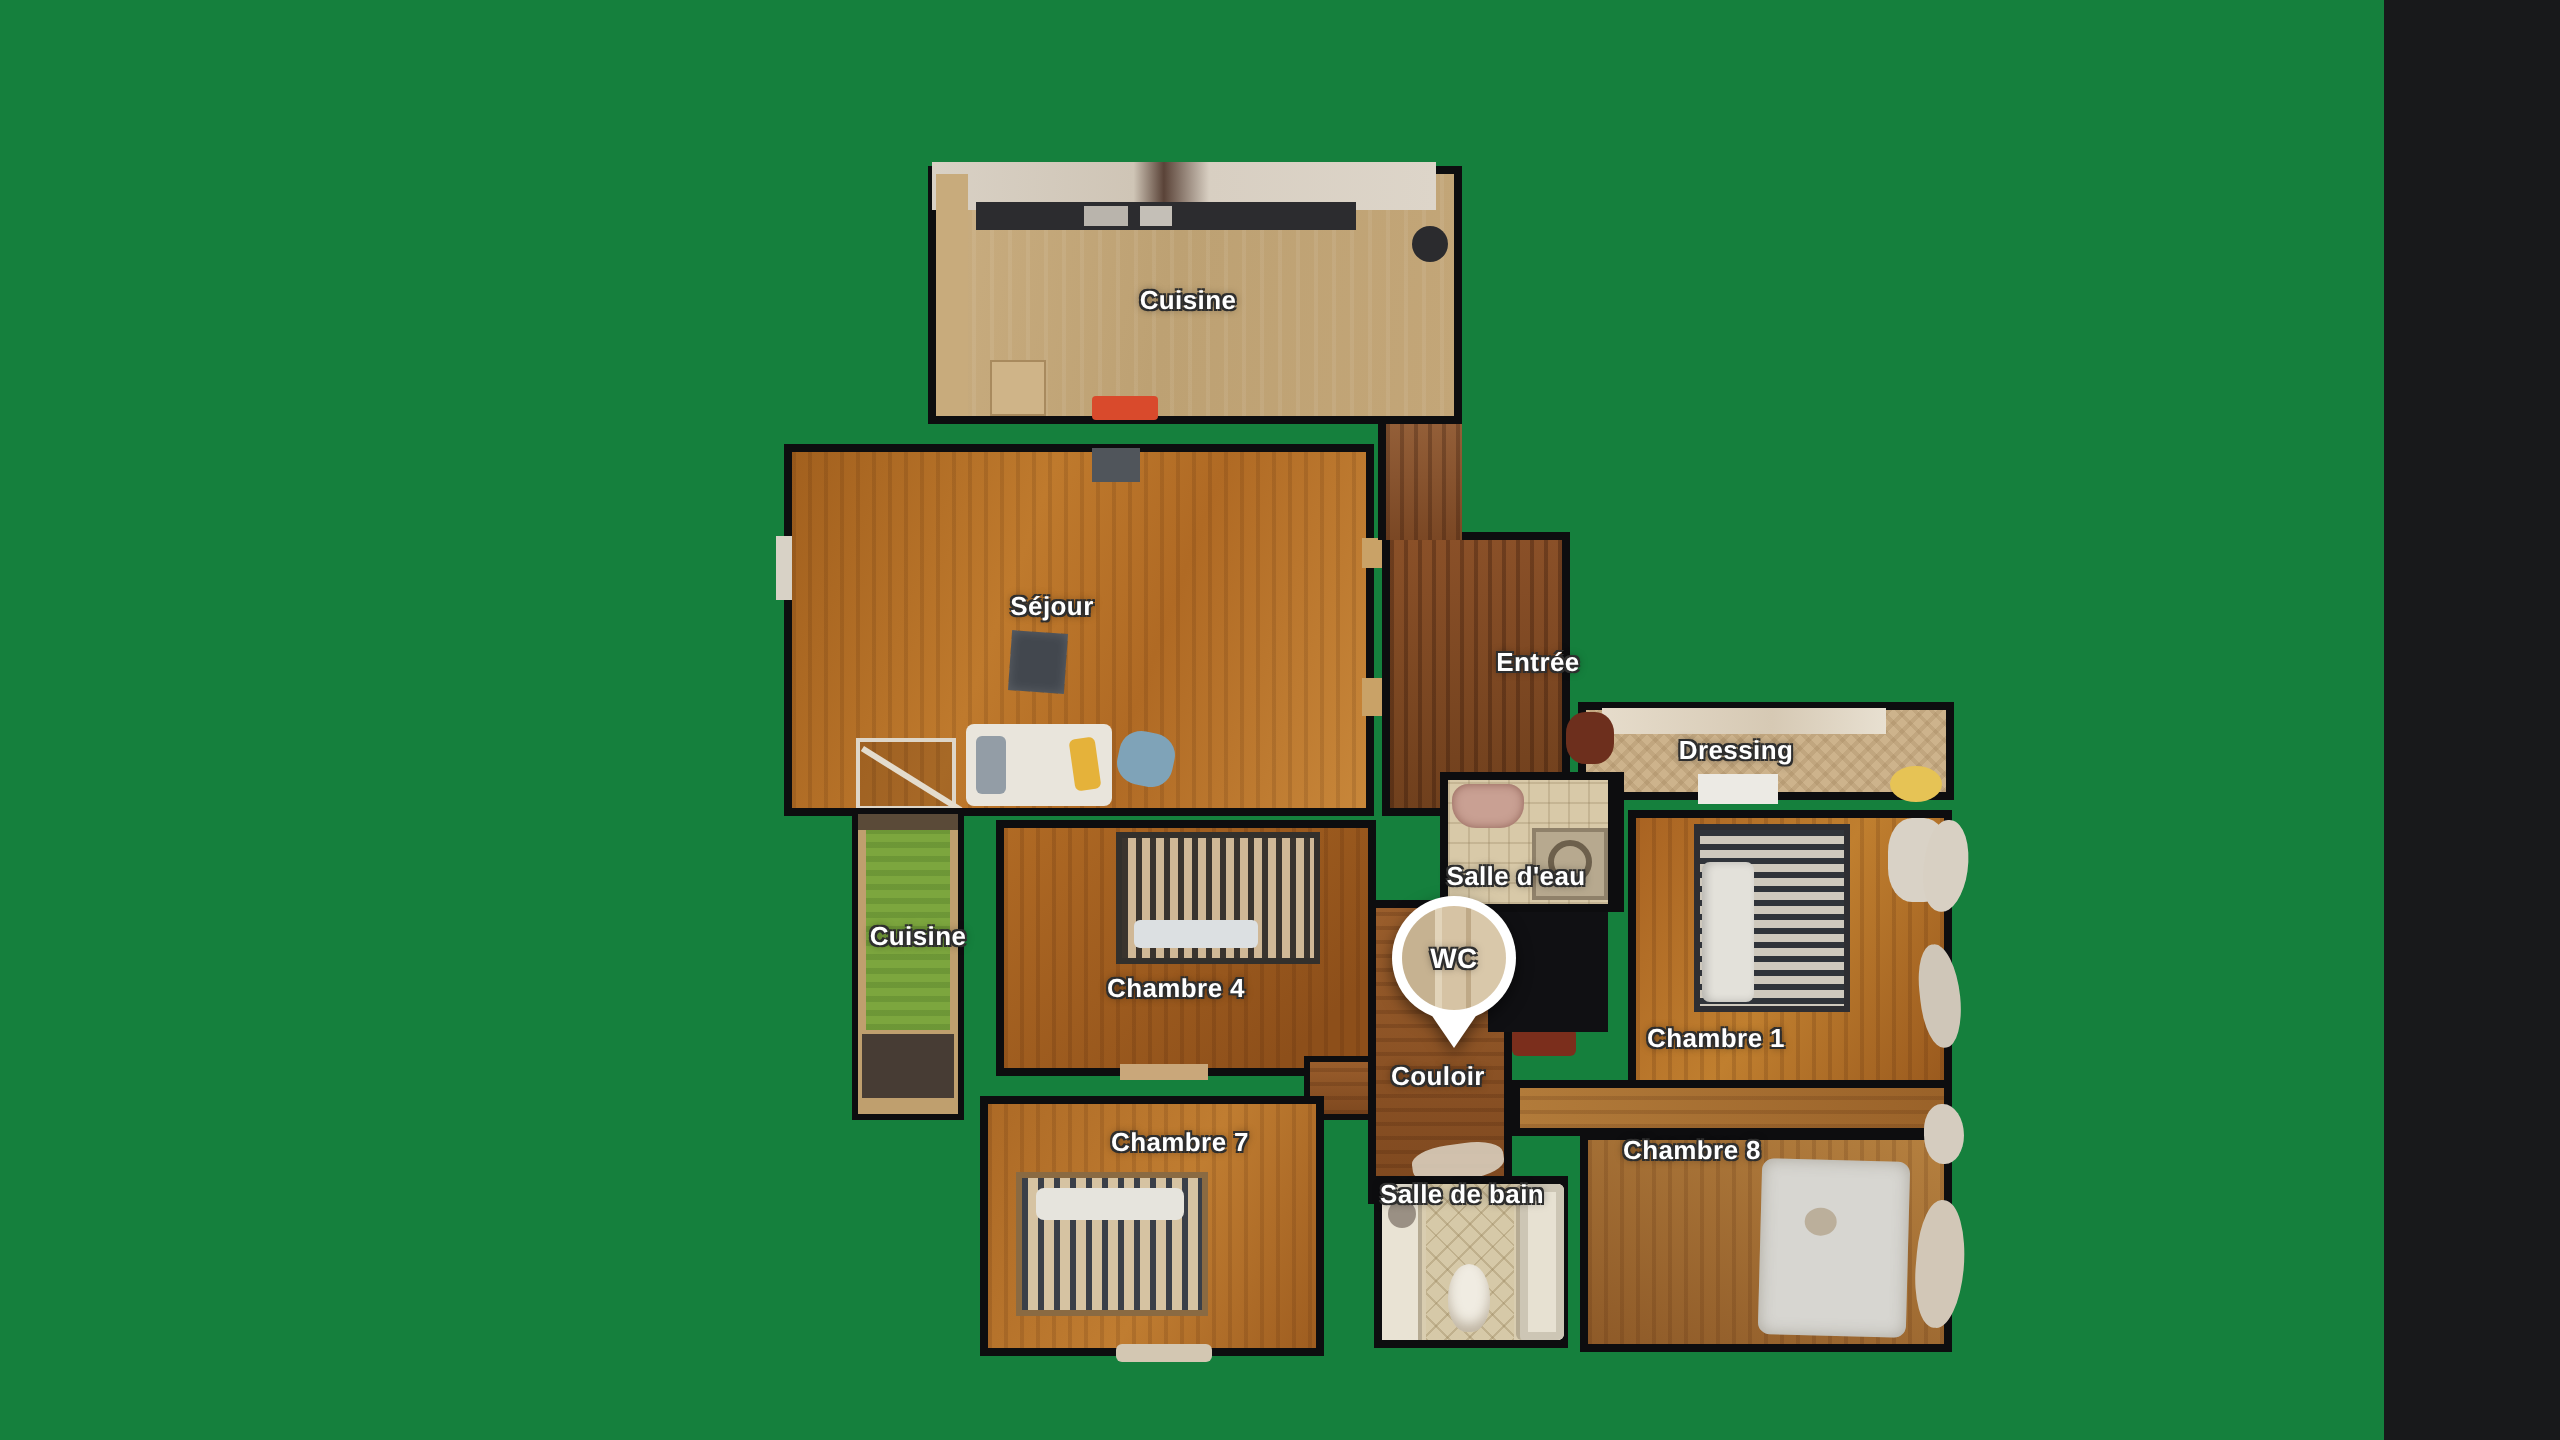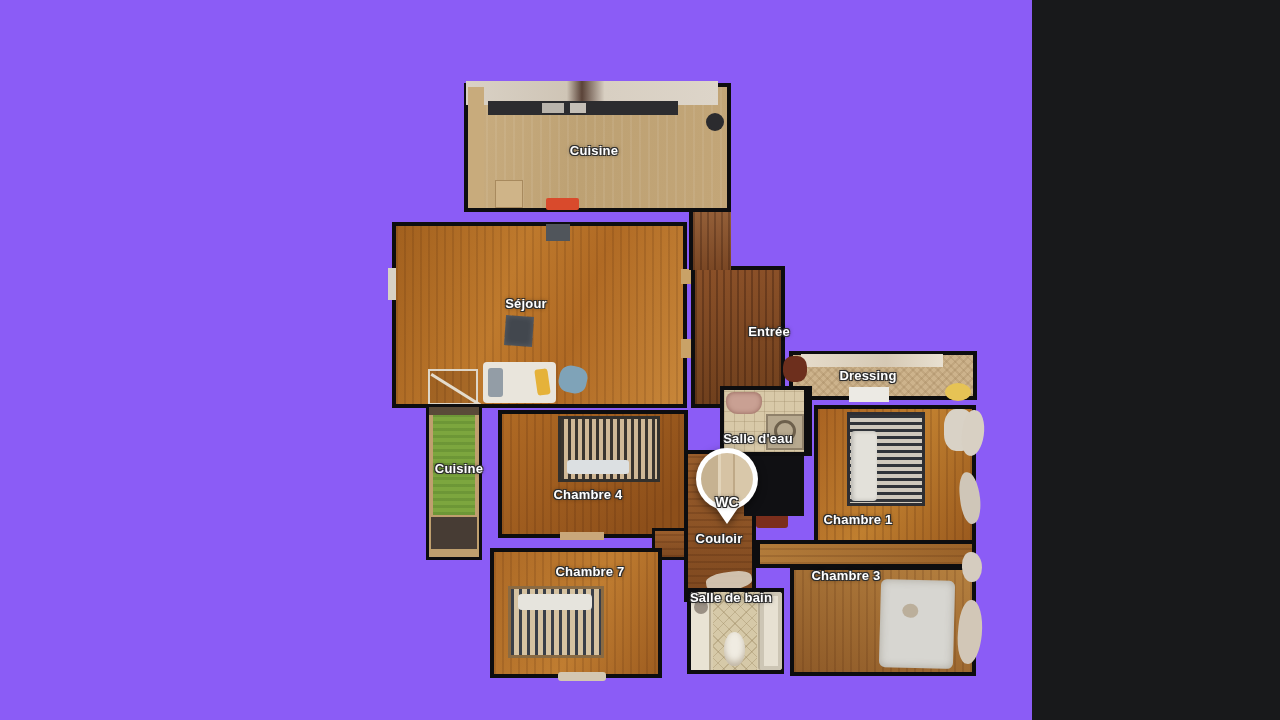--- a/index.html
+++ b/index.html
@@ -1,17 +1,17 @@
 <!DOCTYPE html>
 <html><head>
 <meta charset="utf-8">
 <style>
   html,body{margin:0;padding:0;background:#18191b;width:1280px;height:720px;overflow:hidden;}
   *{box-sizing:border-box;}
-  #stage{position:relative;width:1032px;height:720px;background:#8b5cf6;font-family:"Liberation Sans",sans-serif;}
+  #stage{position:relative;width:1192px;height:720px;background:#15803d;font-family:"Liberation Sans",sans-serif;}
   .room{position:absolute;border:4px solid #0d0d0f;}
   .abs{position:absolute;}
   
   .wood-cuisine{background:repeating-linear-gradient(90deg,rgba(255,255,255,.07) 0 2px,rgba(0,0,0,0) 2px 9px),linear-gradient(100deg,#c9ad80,#bda173 45%,#c3a678);}
   .wood-sejour{background:repeating-linear-gradient(90deg,rgba(60,25,5,.13) 0 2px,rgba(0,0,0,0) 2px 8px),linear-gradient(110deg,#a2601e,#bf7a2d 38%,#b06a24 62%,#c8873a);}
   .wood-entree{background:repeating-linear-gradient(90deg,rgba(35,12,4,.28) 0 2px,rgba(0,0,0,0) 2px 7px),linear-gradient(180deg,#8a5028,#70401d);}
   .wood-ch1{background:repeating-linear-gradient(90deg,rgba(70,30,8,.16) 0 2px,rgba(0,0,0,0) 2px 8px),linear-gradient(120deg,#a96322,#c07f2f 50%,#9a5a1e);}
   .wood-ch2{background:repeating-linear-gradient(90deg,rgba(70,30,8,.15) 0 2px,rgba(0,0,0,0) 2px 8px),linear-gradient(205deg,#b5803f,#8e5a28);}
   .wood-ch2strip{background:repeating-linear-gradient(0deg,rgba(70,30,8,.16) 0 2px,rgba(0,0,0,0) 2px 7px),linear-gradient(90deg,#b27b3a,#9a6229);}
   .wood-ch3{background:repeating-linear-gradient(90deg,rgba(70,30,8,.14) 0 2px,rgba(0,0,0,0) 2px 8px),linear-gradient(115deg,#ad6a26,#c07d31 55%,#9e5d20);}
@@ -20,21 +20,21 @@
   .tile{background:repeating-linear-gradient(0deg,rgba(140,120,85,.25) 0 1px,rgba(0,0,0,0) 1px 10px),repeating-linear-gradient(90deg,rgba(140,120,85,.25) 0 1px,rgba(0,0,0,0) 1px 10px),#d8c9a8;}
   
   .label{position:absolute;transform:translate(-50%,-50%);color:#fff;font-size:13px;line-height:1;font-weight:700;letter-spacing:.2px;white-space:nowrap;z-index:30;pointer-events:none;
     text-shadow:-1px -1px 0 #2e2e2e,1px -1px 0 #2e2e2e,-1px 1px 0 #2e2e2e,1px 1px 0 #2e2e2e,0 0 4px rgba(0,0,0,.65);}
   
   .pin{position:absolute;left:696px;top:448px;width:62px;height:80px;z-index:40;filter:drop-shadow(0 3px 4px rgba(0,0,0,.5));cursor:pointer;}
   .pin-circle{position:absolute;left:0;top:0;width:62px;height:62px;border-radius:50%;background:#fff;}
   .pin-inner{position:absolute;left:5px;top:5px;width:52px;height:52px;border-radius:50%;
     background:linear-gradient(90deg,#c6b291 0 32%,#e2d4ba 32% 38%,#d6c3a4 38% 62%,#bfa987 62% 66%,#d9c8aa 66% 100%);}
   .pin-tip{position:absolute;left:18px;top:57px;width:0;height:0;border-left:13px solid transparent;border-right:13px solid transparent;border-top:19px solid #fff;}
-  .pin .label{font-size:14px;left:31px;top:31px;margin-top:23px;}
+  .pin .label{font-size:14px;left:31px;top:31px;}
   .frag{position:absolute;border-radius:45% 55% 50% 50%;}
 </style>
 </head>
 <body>
 
 <div id="stage">
 
   <div class="room wood-cuisine" style="left:464px;top:83px;width:267px;height:129px;z-index:4">
     <div class="abs" style="left:-2px;top:-6px;width:252px;height:24px;background:linear-gradient(90deg,#d9d1c5,#cfc5b6 40%,#5a4338 46%,#d8cfc2 55%,#ddd5c9)"></div>
     <div class="abs" style="left:20px;top:14px;width:190px;height:14px;background:#2c2c2f"></div>
@@ -131,21 +131,21 @@
   <span class="label" style="left:594px;top:150px">Cuisine</span>
   <span class="label" style="left:526px;top:303px">Séjour</span>
   <span class="label" style="left:769px;top:331px">Entrée</span>
   <span class="label" style="left:868px;top:375px">Dressing</span>
   <span class="label" style="left:758px;top:438px">Salle d'eau</span>
   <span class="label" style="left:858px;top:519px">Chambre 1</span>
   <span class="label" style="left:588px;top:494px">Chambre 4</span>
   <span class="label" style="left:459px;top:468px">Cuisine</span>
   <span class="label" style="left:719px;top:538px">Couloir</span>
   <span class="label" style="left:590px;top:571px">Chambre 7</span>
-  <span class="label" style="left:846px;top:575px">Chambre 3</span>
+  <span class="label" style="left:846px;top:575px">Chambre 8</span>
   <span class="label" style="left:731px;top:597px">Salle de bain</span>
 
   <div class="pin">
     <div class="pin-circle"></div>
     <div class="pin-inner"></div>
     <div class="pin-tip"></div>
     <span class="label">WC</span>
   </div>
 
 </div>

